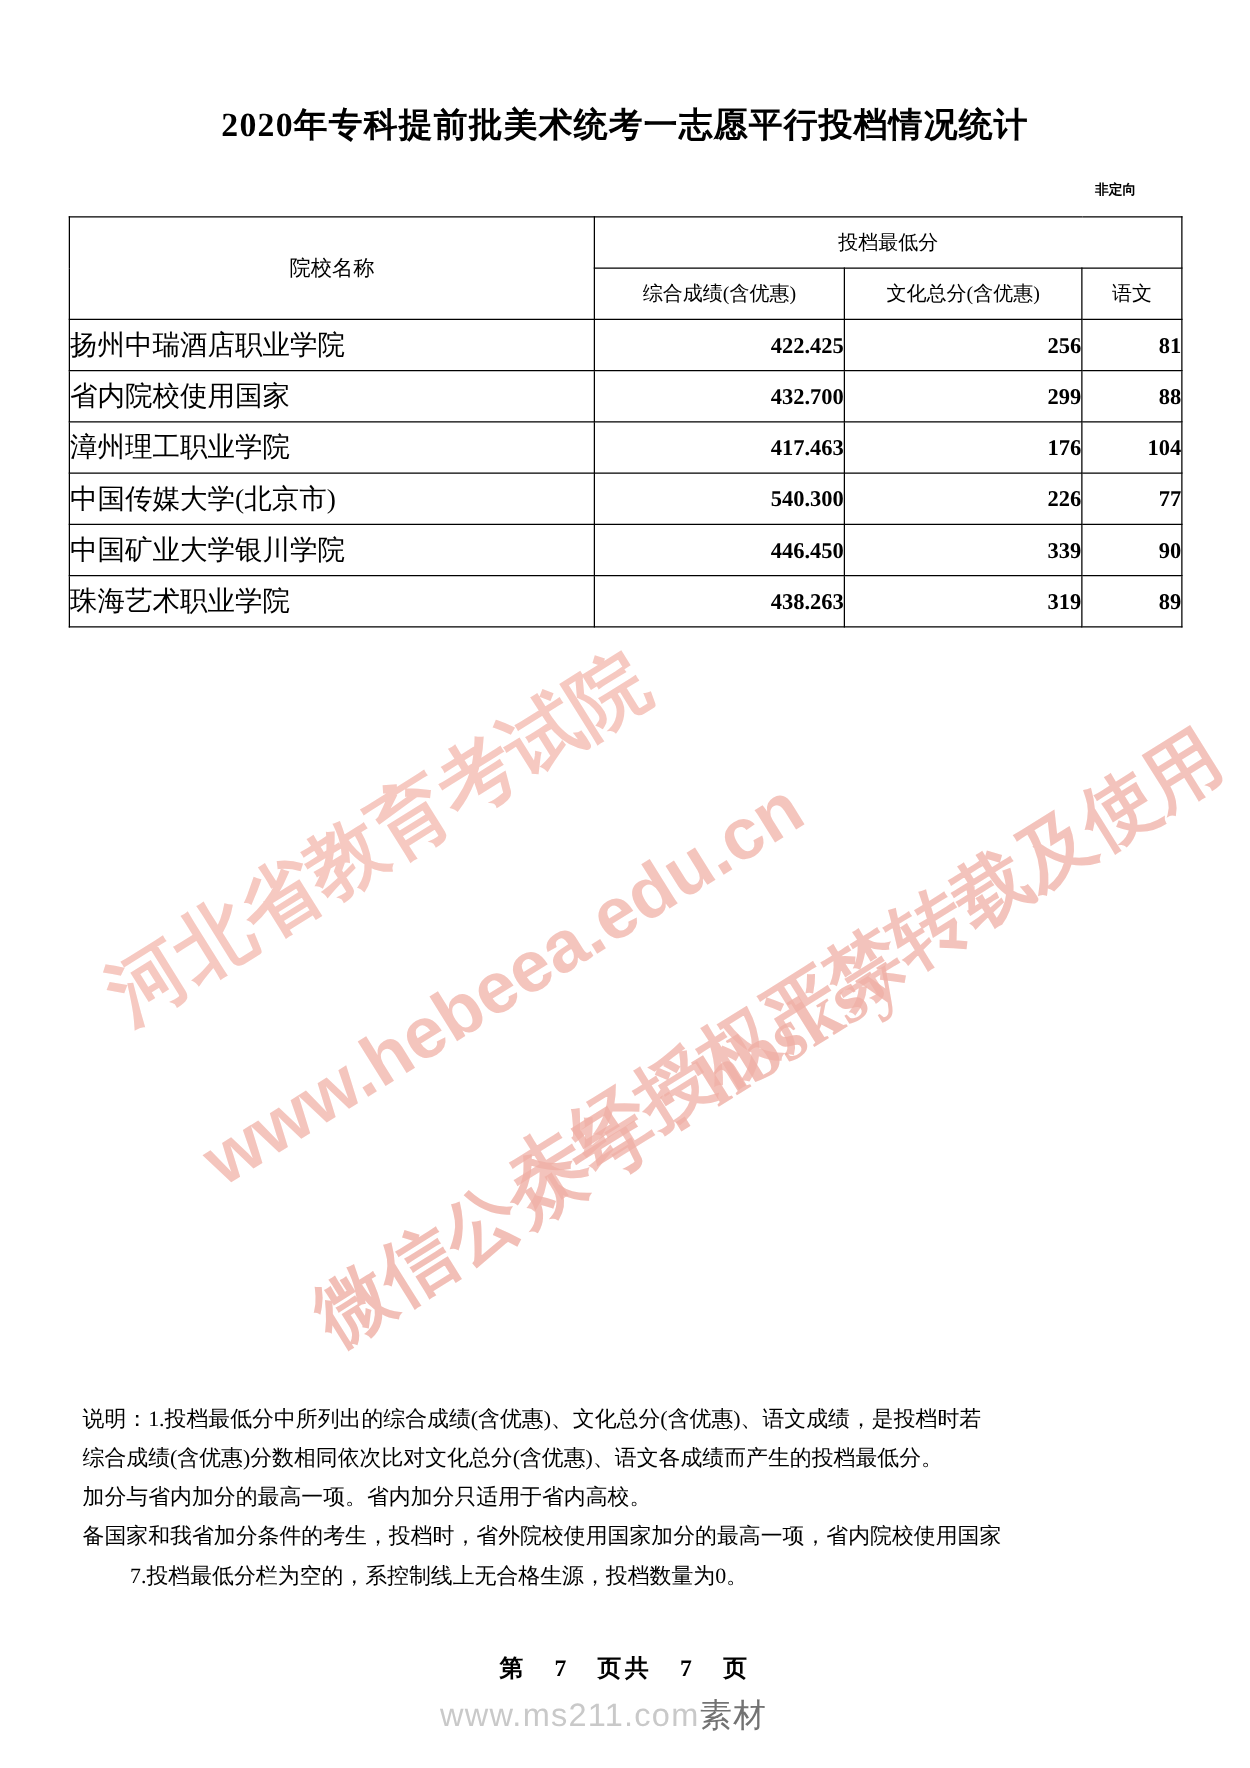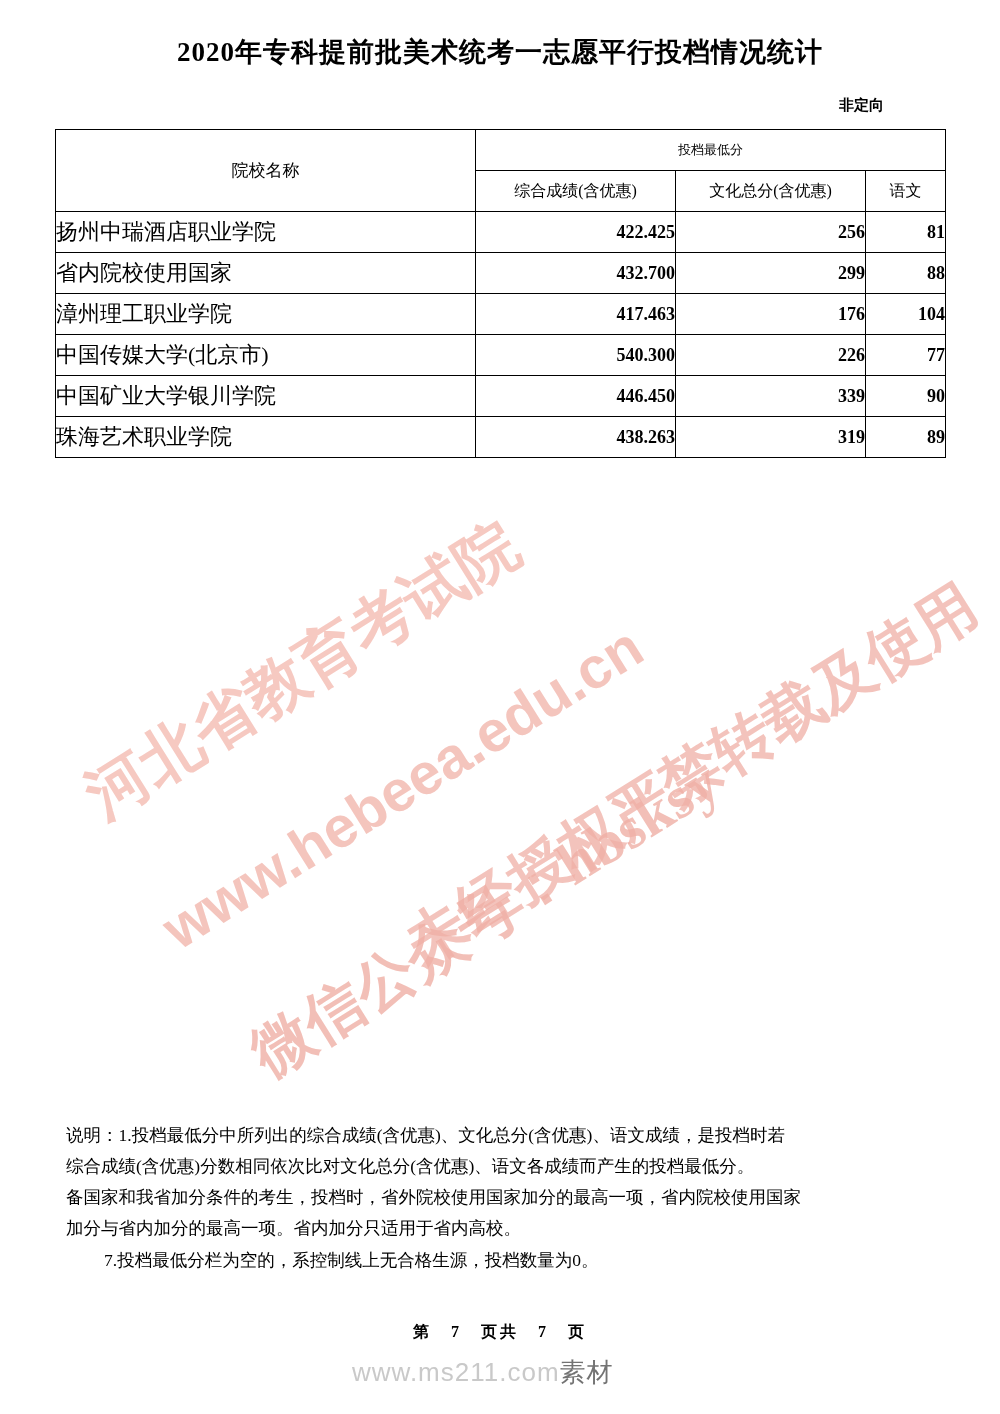--- a/index.html
+++ b/index.html
@@ -23,29 +23,29 @@
     box-sizing: border-box;
   }
 
   
   .doc-title {
     text-align: center;
     font-size: 27px;
     font-weight: bold;
     letter-spacing: 1px;
     margin: 0;
-    padding-top: 34px;
+    padding-top: 82px;
     font-family: "Liberation Serif", "DejaVu Serif", serif;
   }
 
   .subtitle-row {
     text-align: right;
-    padding-right: 116px;
+    padding-right: 91px;
     margin-top: 26px;
-    font-size: 15px;
+    font-size: 11px;
     font-weight: bold;
   }
 
   
   .table-wrap {
     margin: 14px auto 0 auto;
     width: 890px;
   }
   table.score-table {
     border-collapse: collapse;
@@ -59,21 +59,21 @@
     padding: 0;
     height: 40px;
     vertical-align: middle;
   }
   th.col-school {
     width: 420px;
   }
   th.col-total {
     text-align: center;
     font-weight: normal;
-    font-size: 13px;
+    font-size: 16px;
   }
   th.sub-comp { width: 200px; }
   th.sub-culture { width: 190px; }
   th.sub-chinese { width: 80px; }
 
   th.hdr-center {
     text-align: center;
     font-weight: normal;
   }
   .hdr-sub {
@@ -111,21 +111,21 @@
     text-indent: 38px;
   }
 
   
   .footer {
     position: absolute;
     left: 0;
     right: 0;
     top: 1322px;
     text-align: center;
-    font-size: 16px;
+    font-size: 19px;
     font-weight: bold;
     letter-spacing: 3px;
   }
 
   
   .wm {
     position: absolute;
     pointer-events: none;
     white-space: nowrap;
     font-weight: bold;
@@ -250,22 +250,22 @@
   </div>
 
   <div class="wm wm-1">河北省教育考试院</div>
   <div class="wm wm-2">www.hebeea.edu.cn</div>
   <div class="wm wm-3">微信公众号：hbsksy</div>
   <div class="wm wm-4">未经授权严禁转载及使用</div>
 
   <div class="notes">
     <p>说明：1.投档最低分中所列出的综合成绩(含优惠)、文化总分(含优惠)、语文成绩，是投档时若</p>
     <p>综合成绩(含优惠)分数相同依次比对文化总分(含优惠)、语文各成绩而产生的投档最低分。</p>
+    <p>加分与省内加分的最高一项。省内加分只适用于省内高校。</p>
     <p>备国家和我省加分条件的考生，投档时，省外院校使用国家加分的最高一项，省内院校使用国家</p>
-    <p>加分与省内加分的最高一项。省内加分只适用于省内高校。</p>
     <p class="indent">7.投档最低分栏为空的，系控制线上无合格生源，投档数量为0。</p>
   </div>
 
   <div class="footer">第　7　页共　7　页</div>
 
   <div class="wm-site">
     <span>www.ms211.com</span><span class="sc">素材</span>
   </div>
 
 </div>

